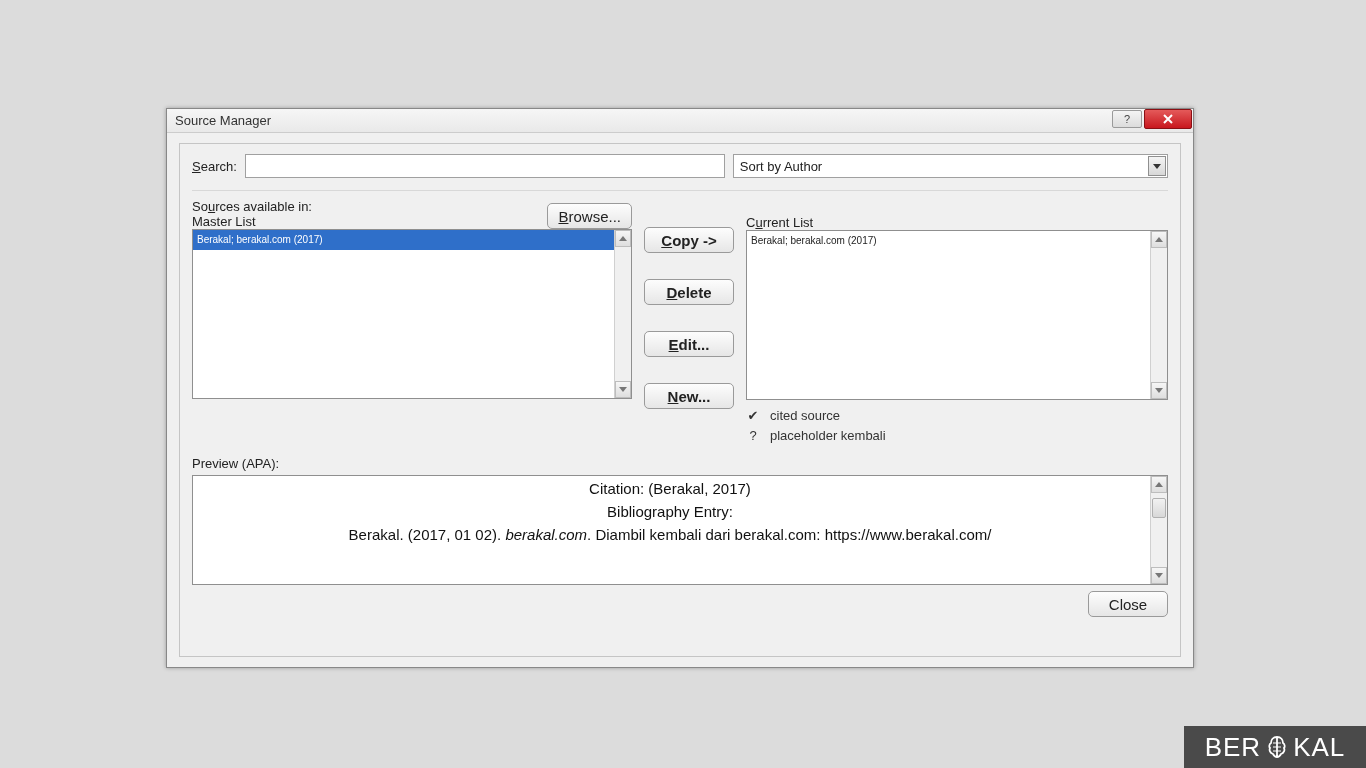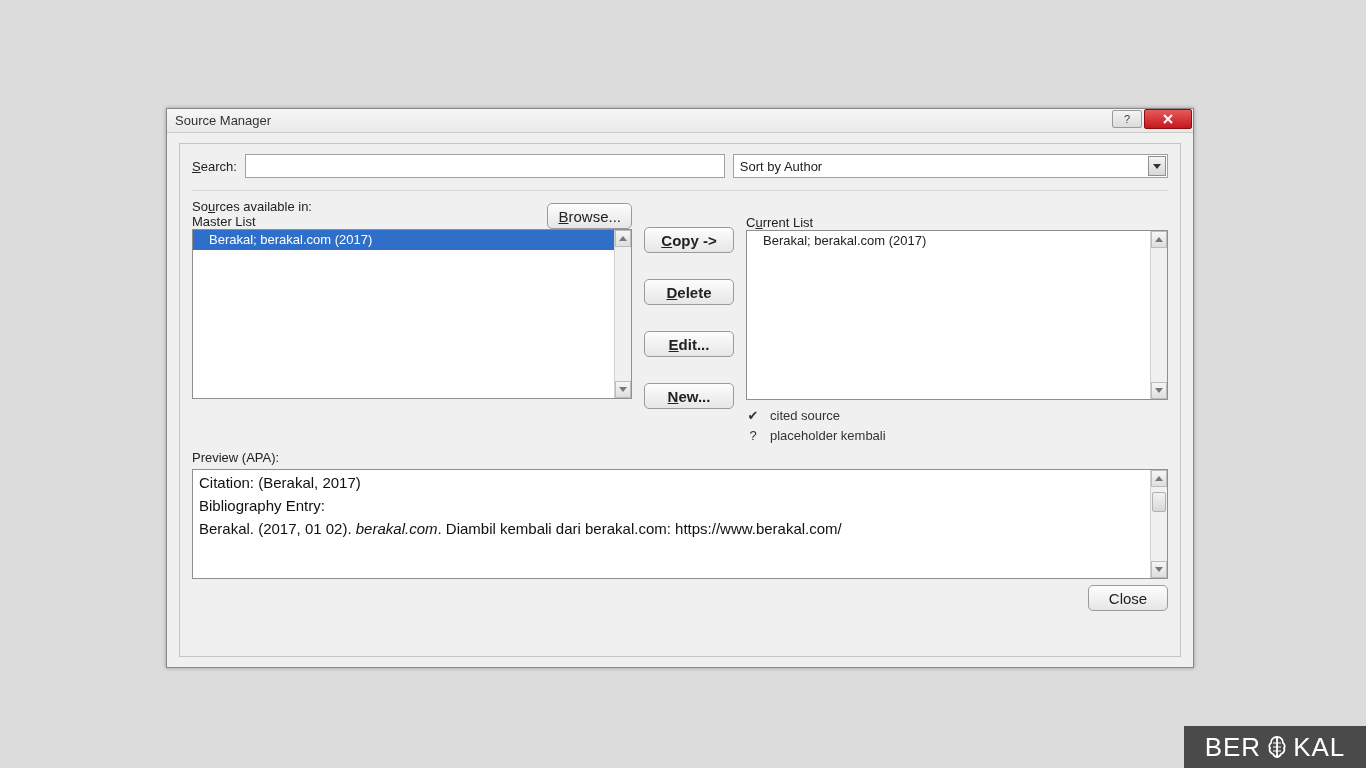--- a/index.html
+++ b/index.html
@@ -158,22 +158,22 @@
   .scroll-btn.up{top:0;}
   .scroll-btn.dn{bottom:0;}
   .scroll-btn:before{
     content:"";
     border-left:4px solid transparent;
     border-right:4px solid transparent;
   }
   .scroll-btn.up:before{border-bottom:5px solid #777;}
   .scroll-btn.dn:before{border-top:5px solid #777;}
   .list-item {
-    padding: 2px 16px;
-    font-size: 13px;
+    padding: 2px 4px;
+    font-size: 10px;
     line-height: 16px;
     white-space: nowrap;
     overflow: hidden;
     margin-right:17px;
   }
   .list-item.selected {
     background: #2f6fc9;
     color: #fff;
   }
   .btn {
@@ -188,35 +188,35 @@
     justify-content: center;
     font-size: 15px;
     color: #222;
     cursor: default;
     white-space: nowrap;
   }
   .btn.small{min-width:74px;}
   .legend { margin-top:6px; }
   .legend div { display:flex; gap:10px; align-items:center; font-size:13px; color:#333; line-height:20px;}
   .legend .mark {width:14px; text-align:center;}
-  .preview-label { margin-top:4px; margin-bottom:4px; }
+  .preview-label { margin-top:10px; margin-bottom:4px; }
   .preview-box {
     border: 1px solid #8f8f8f;
     background:#fff;
     height: 110px;
     padding: 4px 6px;
     font-size: 15px;
     color:#111;
     position: relative;
     overflow:hidden;
   }
   .preview-box .scroll-track{position:absolute;right:0;top:0;bottom:0;width:17px;background:#f0f0f0;border-left:1px solid #d0d0d0;}
   .preview-box .thumb{position:absolute;left:1px;right:1px;top:22px;height:20px;background:linear-gradient(#f2f2f2,#d8d8d8);border:1px solid #b0b0b0;border-radius:2px;}
   .preview-content { margin-right:20px; }
-  .preview-content p { margin:0 0 6px 0; }
+  .preview-content p { margin:0 0 6px 0;text-align:center; }
   .footer-row {
     margin-top: 6px;
     display:flex;
     justify-content:flex-end;
   }
   
   .wm {
     position: absolute;
     right: 0;
     bottom: 0;

